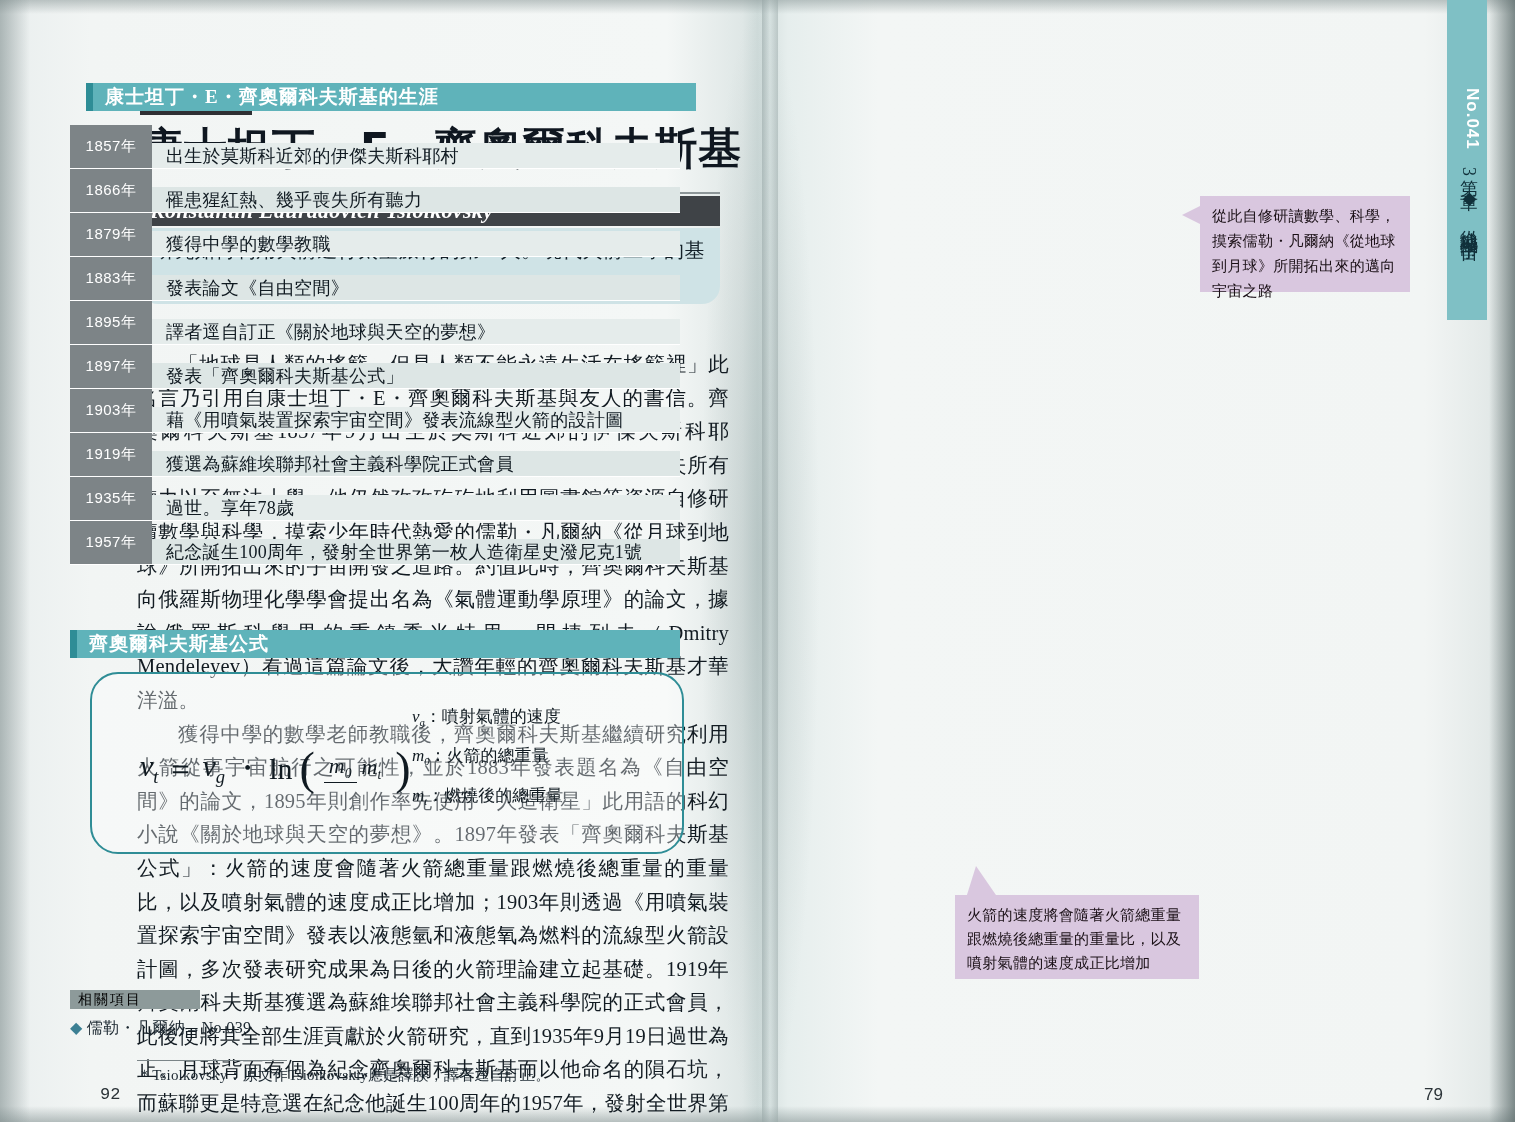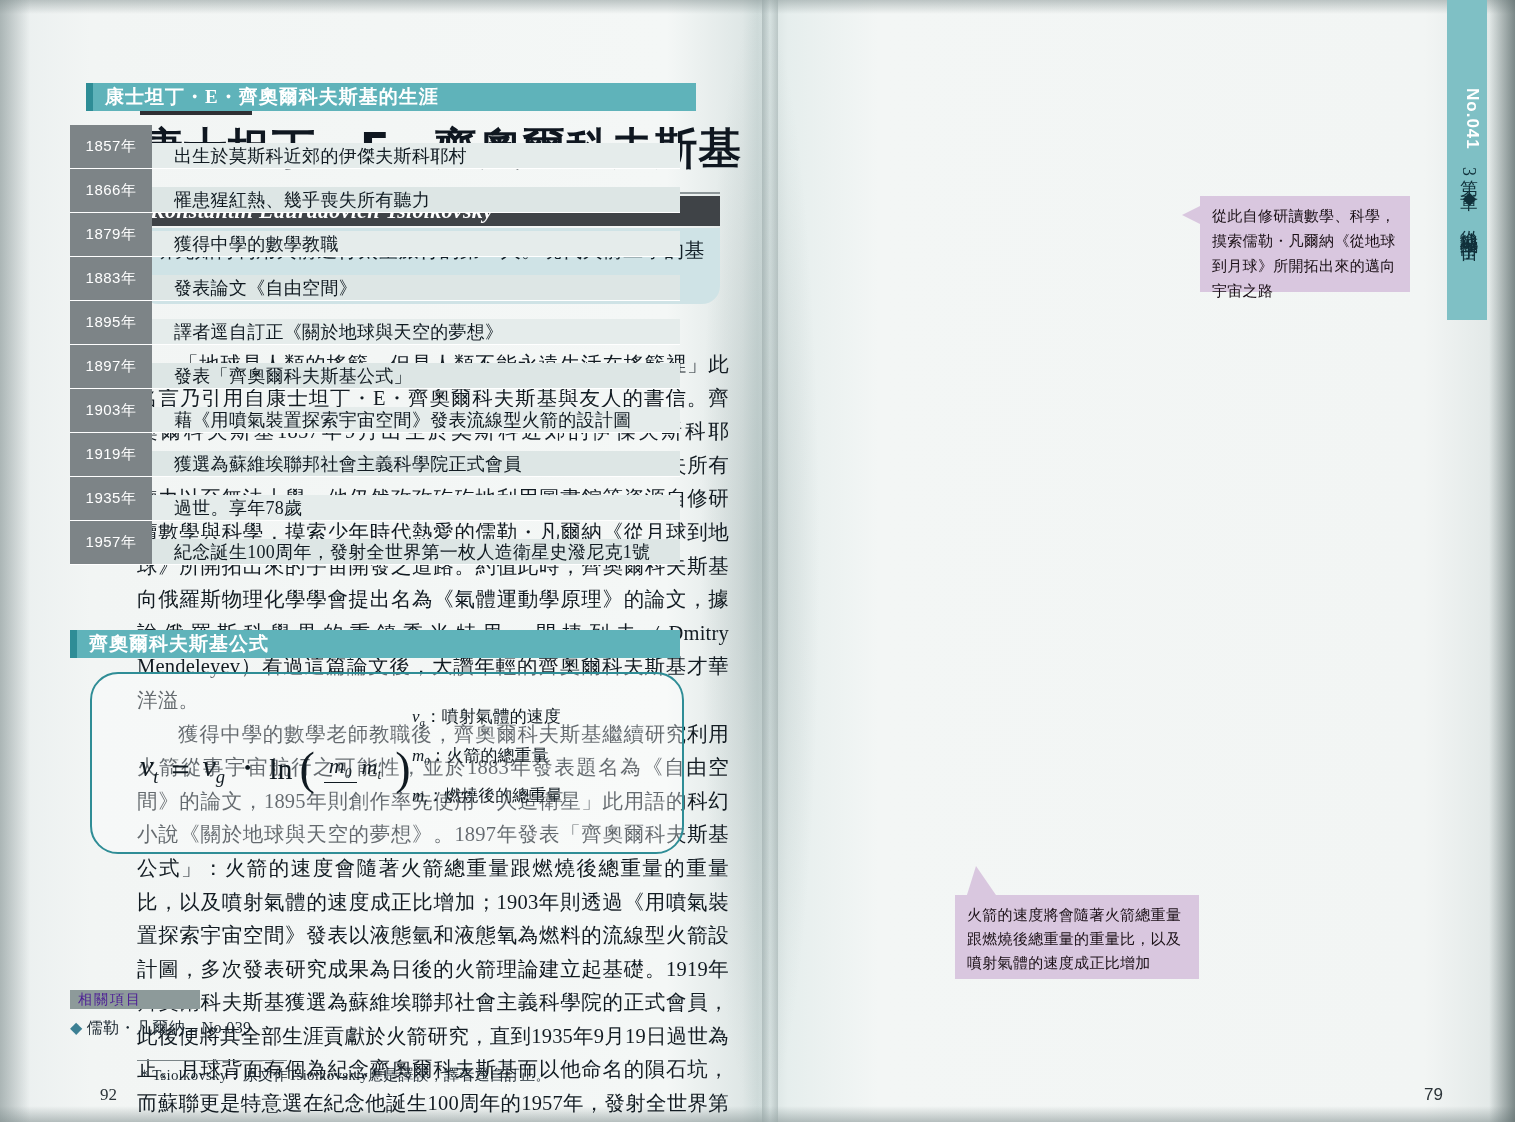--- a/index.html
+++ b/index.html
@@ -119,21 +119,21 @@
   .footnote-rule {
     position: absolute; left: 137px; top: 1060px; width: 150px; height: 1px; background: #7b8588;
   }
   .footnote {
     position: absolute; left: 137px; top: 1066px;
     font-size: 15px; color: #1b2730;
     letter-spacing: 0.2px;
   }
   .page-num-left {
     position: absolute; left: 100px; top: 1085px;
-    font-family: Liberation Serif, serif;
+    font-family: Liberation Mono, monospace;
     font-size: 17px; color: #2b3338;
   }
 
   
   .right-page { position: absolute; left: 762px; top: 0; width: 753px; height: 1122px; }
 
   .sect-bar {
     position: absolute;
     height: 28px;
     background: #5fb3ba;
@@ -162,21 +162,21 @@
     display: flex; align-items: center; justify-content: center;
     border-bottom: 1px solid #ffffff;
     letter-spacing: 0.5px;
   }
   .tl-evt {
     flex: 1;
     background: #e5eceb;
     color: #101a21;
     font-size: 18px;
     display: flex; align-items: center;
-    padding-left: 22px;
+    padding-left: 14px;
     border-bottom: 1px solid #ffffff;
     letter-spacing: 0.3px;
     margin-top: 18px;
   }
   .tl-row:nth-child(even) .tl-evt { background: #dde6e5; }
 
   .callout {
     position: absolute;
     background: #d9c7df;
     color: #1a1016;
@@ -232,21 +232,21 @@
     position: absolute; left: 412px; top: 700px;
     width: 270px;
     font-size: 17px;
     line-height: 33px;
     color: #101a21;
   }
   .legend .sym { font-style: italic; font-family: "Liberation Serif", serif; }
 
   .ref-bar {
     position: absolute; left: 70px; top: 990px; width: 130px; height: 19px;
-    background: #8d9a9a; color: #4c1d95; font-size: 14px;
+    background: #8d9a9a; color: #000000; font-size: 14px;
     display: flex; align-items: center; padding-left: 8px; box-sizing: border-box;
     letter-spacing: 2px;
   }
   .ref-line {
     position: absolute; left: 70px; top: 1018px;
     font-size: 16px; color: #1b2730; letter-spacing: 0.4px;
   }
   .ref-line .dia { color: #3b7f93; margin-right: 4px; }
 
   .side-tab {

